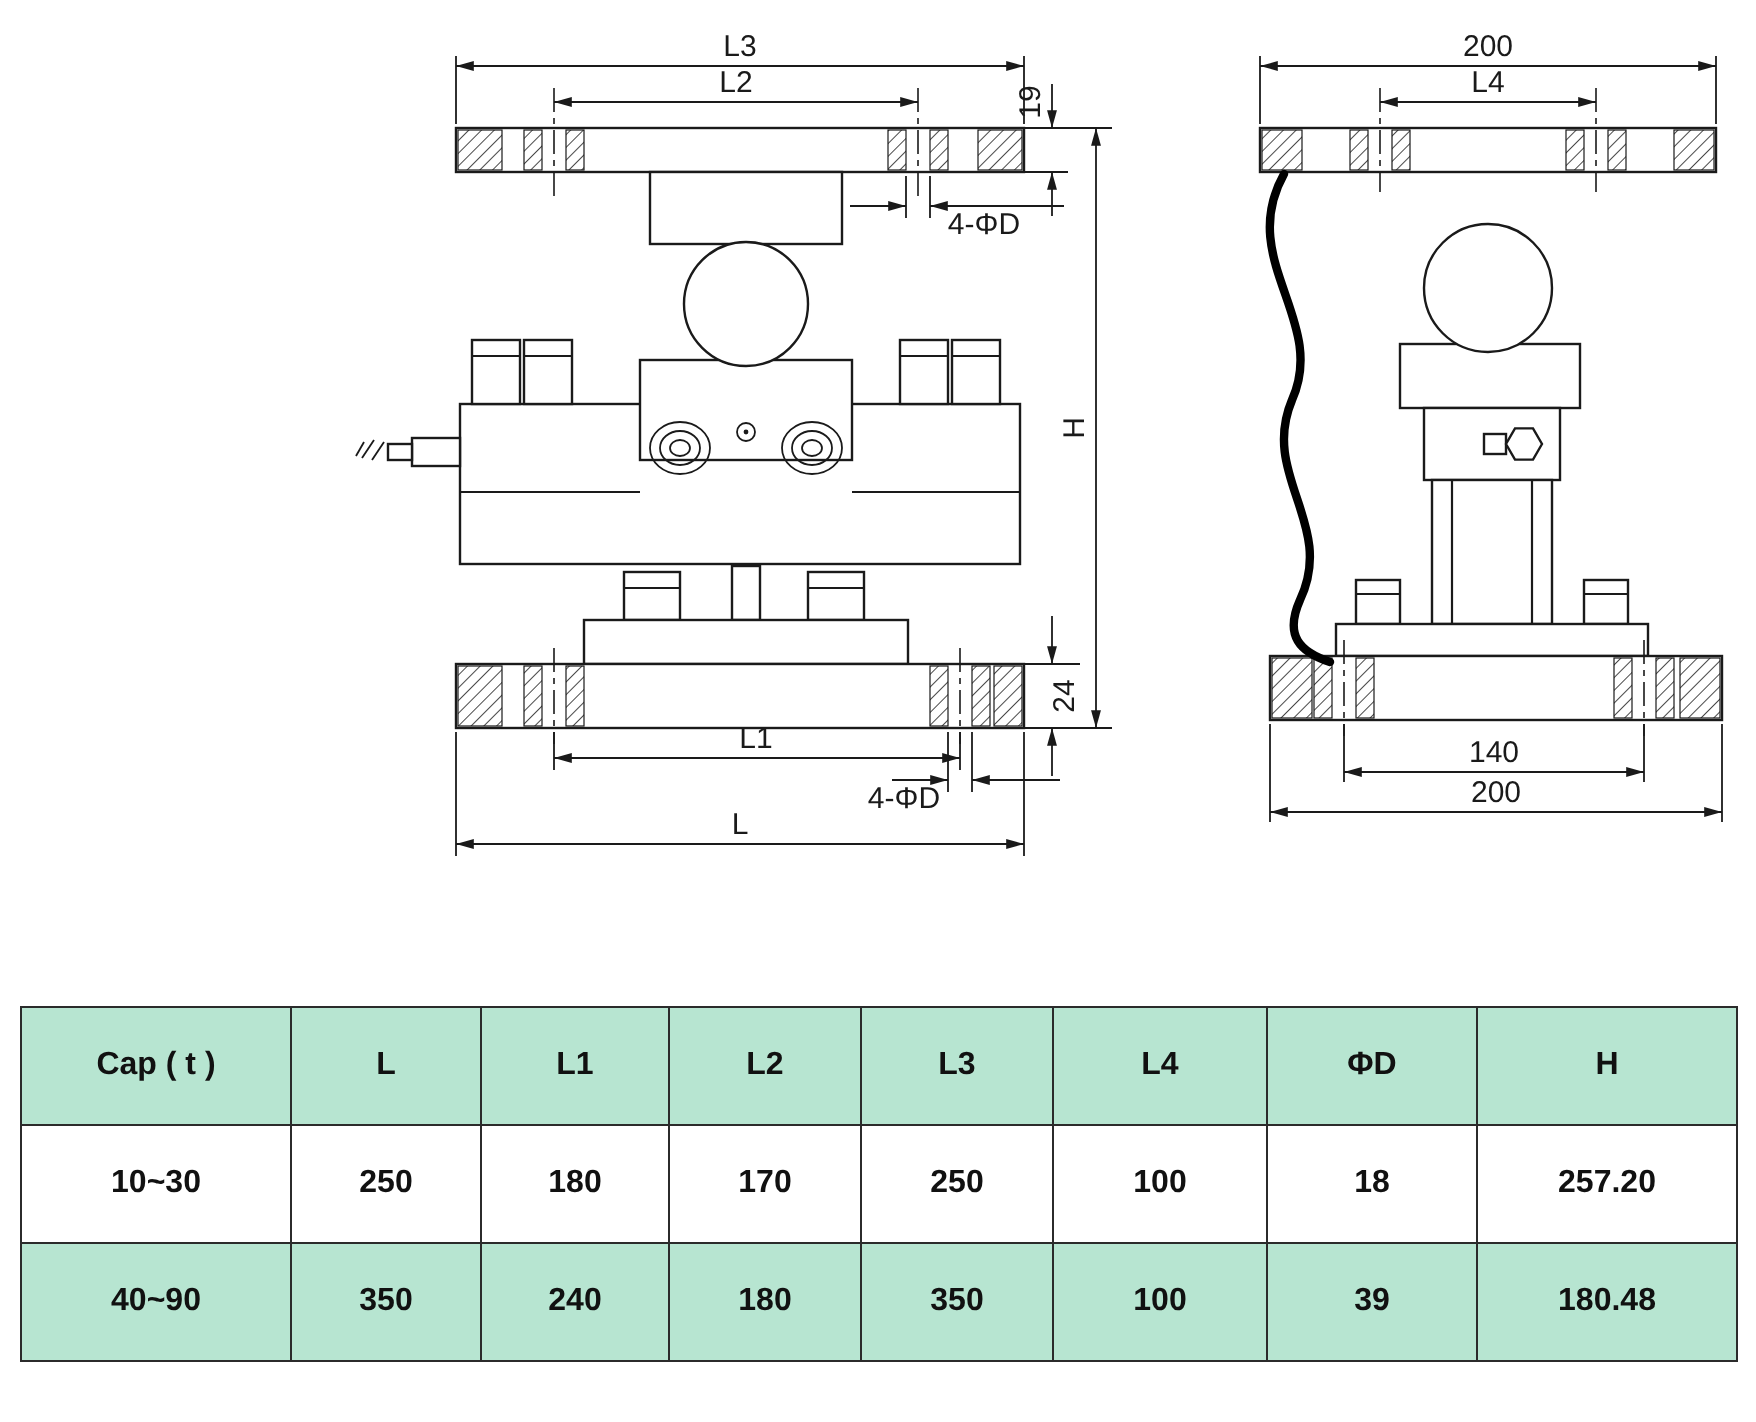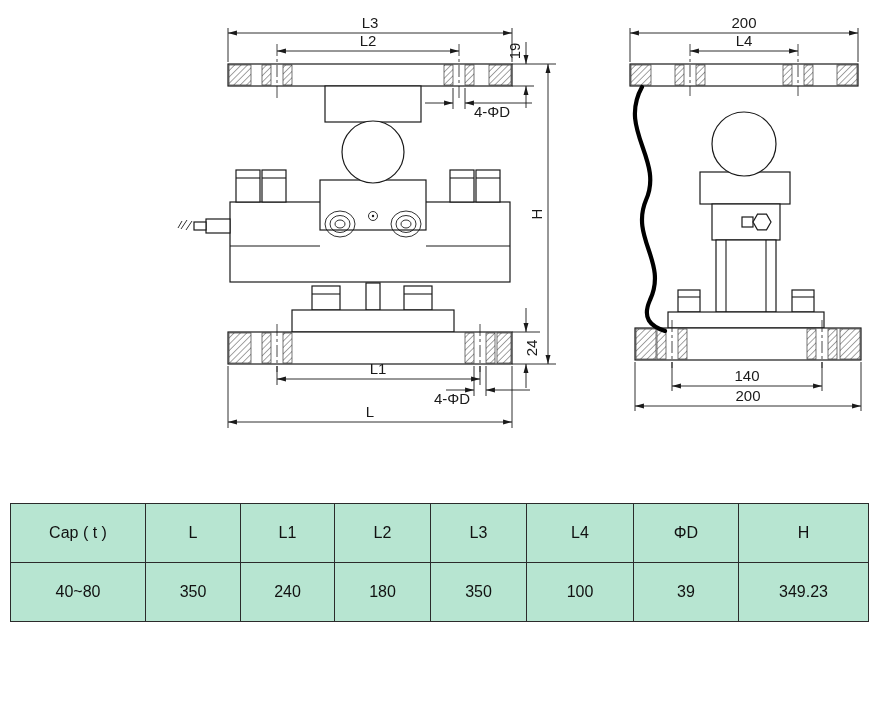--- a/index.html
+++ b/index.html
@@ -10,21 +10,21 @@
   svg text{font-family:"Liberation Sans",sans-serif;font-size:15px;fill:var(--line)}
   .part{stroke:var(--line);stroke-width:1.2;fill:#fff}
   .ln{stroke:var(--line);stroke-width:1.1;fill:none}
   .thin{stroke:var(--line);stroke-width:.9;fill:none}
   .hatch{fill:url(#hatchp);stroke:var(--line);stroke-width:.6}
   .dim{stroke:var(--line);stroke-width:.9;fill:none}
   .cl{stroke:var(--line);stroke-width:.8;stroke-dasharray:12 3 3 3;fill:none}
   .cable{stroke:#000;stroke-width:4.2;fill:none;stroke-linecap:round}
   .table-wrap{margin:28px 0 0 10px}
   table{border-collapse:collapse;table-layout:fixed;width:858px;border:1.6px solid #2b2b2b}
-  th,td{border:1px solid #2b2b2b;height:59px;text-align:center;font-size:16px;font-weight:400;color:#111;padding:0}
+  th,td{border:1px solid #2b2b2b;height:59px;text-align:center;font-size:16px;font-weight:700;color:#111;padding:0}
   thead th{background:var(--green)}
   tr.green td{background:var(--green)}
 </style>
 </head>
 <body>
 
 <div class="drawing-wrap">
 <svg viewBox="0 0 878 475" width="878" height="475">
   <defs>
     <marker id="arr" viewBox="0 0 10 6" refX="9.5" refY="3" markerWidth="11" markerHeight="7" orient="auto-start-reverse">
@@ -251,25 +251,35 @@
         <th>L</th>
         <th>L1</th>
         <th>L2</th>
         <th>L3</th>
         <th>L4</th>
         <th>ΦD</th>
         <th>H</th>
       </tr>
     </thead>
     <tbody>
+      <tr>
+        <td>10~30</td>
+        <td>250</td>
+        <td>180</td>
+        <td>170</td>
+        <td>250</td>
+        <td>100</td>
+        <td>18</td>
+        <td>257.20</td>
+      </tr>
       <tr class="green">
-        <td>40~80</td>
+        <td>40~90</td>
         <td>350</td>
         <td>240</td>
         <td>180</td>
         <td>350</td>
         <td>100</td>
         <td>39</td>
-        <td>349.23</td>
+        <td>180.48</td>
       </tr>
     </tbody>
   </table>
 </div>
 
 </body></html>

